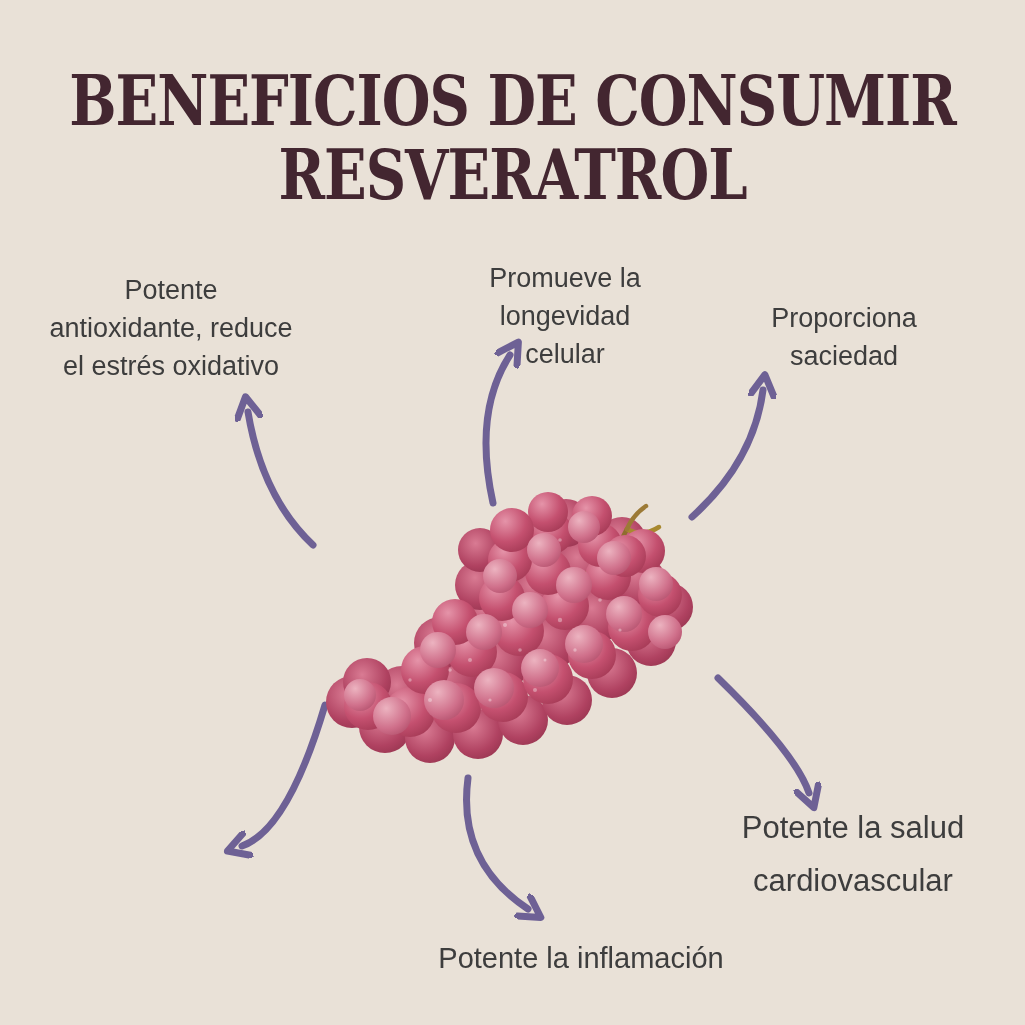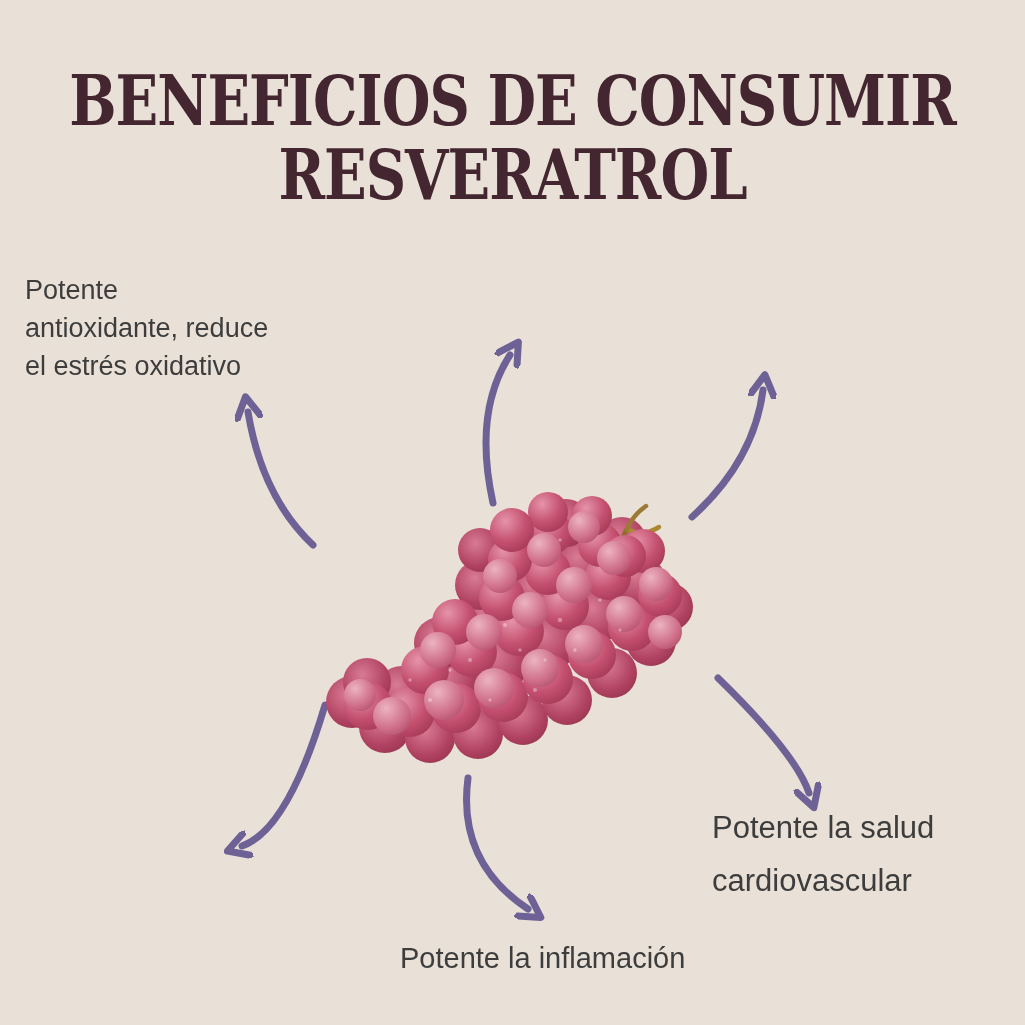--- a/index.html
+++ b/index.html
@@ -17,21 +17,21 @@
   .title{
     position:absolute;left:0;right:0;top:64px;margin:0;
     text-align:center;color:var(--title-color);
     font-family:"DejaVu Serif","Liberation Serif",serif;
     font-weight:700;font-size:56px;letter-spacing:-1px;line-height:1.09;
     white-space:pre-line;
     transform:scaleY(1.22);transform-origin:top center;
   }
   .benefit{
     position:absolute;color:var(--text-color);
-    white-space:pre-line;
+    text-align:center;white-space:pre-line;
     font-size:27px;line-height:1.4;font-weight:400;
   }
   .b-antioxidant{left:25px;top:272px;width:292px;}
   .b-longevity{left:455px;top:260px;width:220px;}
   .b-satiety{left:733px;top:300px;width:222px;}
   .b-microbiota{left:30px;top:868px;width:292px;}
   .b-inflammation{left:400px;top:938px;width:362px;font-size:29px;}
   .b-cardio{left:712px;top:802px;width:282px;font-size:31px;line-height:1.7;}
   svg.overlay{position:absolute;left:0;top:0;}
   .arrow-stroke{stroke:var(--arrow-color);}
@@ -41,20 +41,25 @@
 <body>
 
 <div class="canvas">
 
   <h1 class="title">BENEFICIOS DE CONSUMIR
 RESVERATROL</h1>
 
   <div class="benefit b-antioxidant">Potente
 antioxidante, reduce
 el estrés oxidativo</div>
+  <div class="benefit b-longevity">Promueve la
+longevidad
+celular</div>
+  <div class="benefit b-satiety">Proporciona
+saciedad</div>
   <div class="benefit b-inflammation">Potente la inflamación</div>
   <div class="benefit b-cardio">Potente la salud
 cardiovascular</div>
 
   <svg class="overlay" width="1025" height="1025" viewBox="0 0 1025 1025">
     <defs>
       <marker id="arrowhead" viewBox="0 0 4 4" markerWidth="4" markerHeight="4" refX="1.1" refY="2" orient="auto" markerUnits="strokeWidth">
         <path class="arrow-stroke" d="M0.4,0.35 L3.3,2 L0.4,3.65" fill="none" stroke-width="1" stroke-linecap="round" stroke-linejoin="round"></path>
       </marker>
       <radialGradient id="gA" cx="0.35" cy="0.3" r="0.85">

